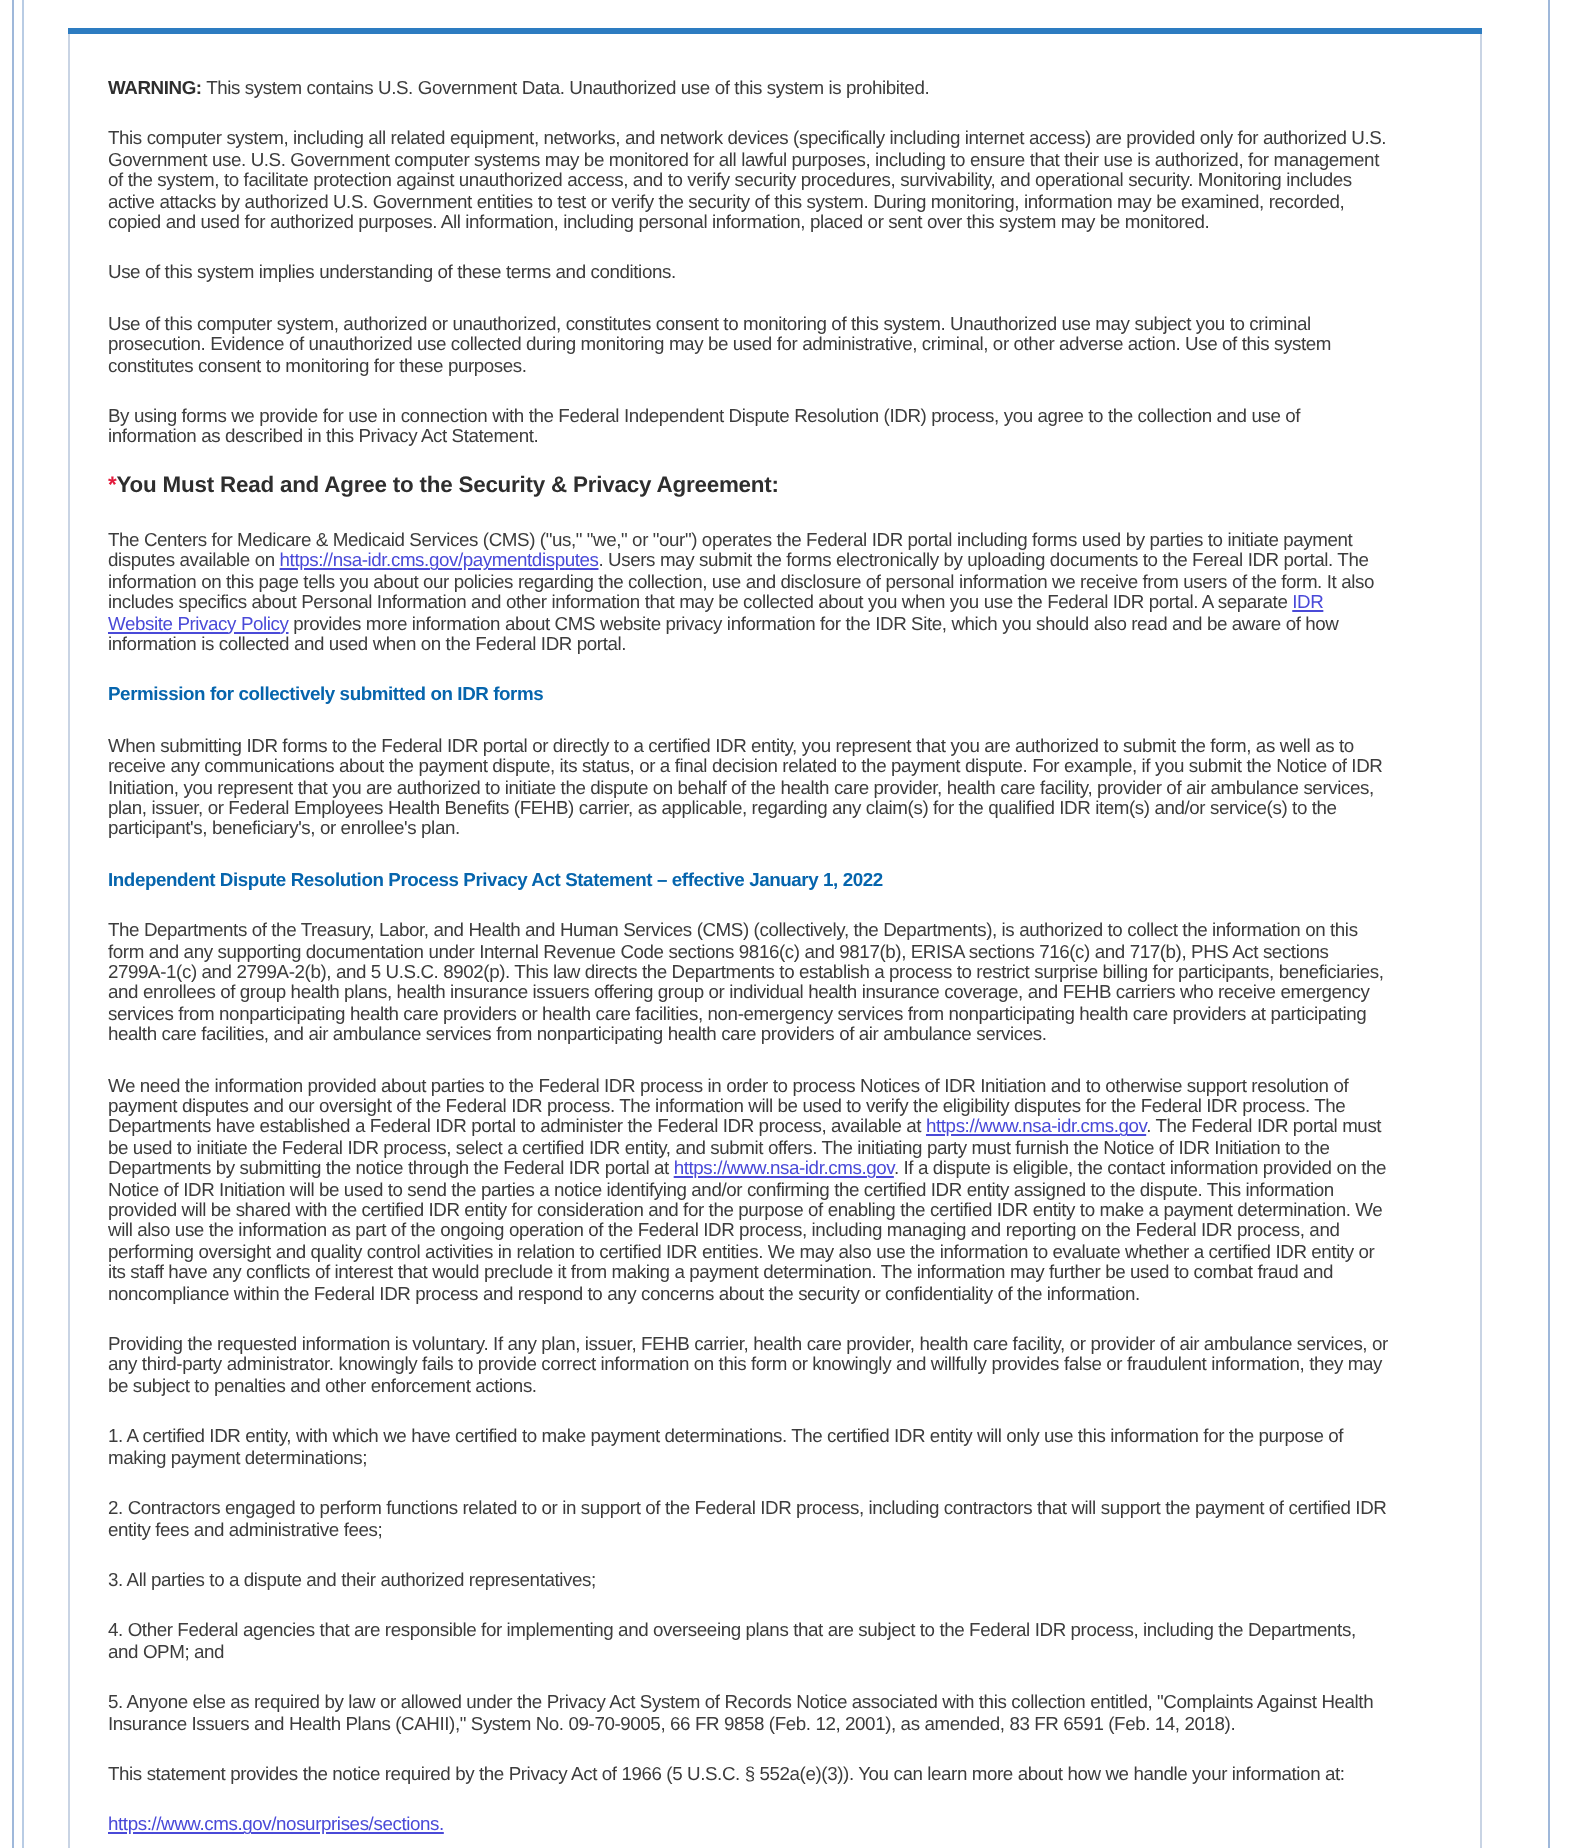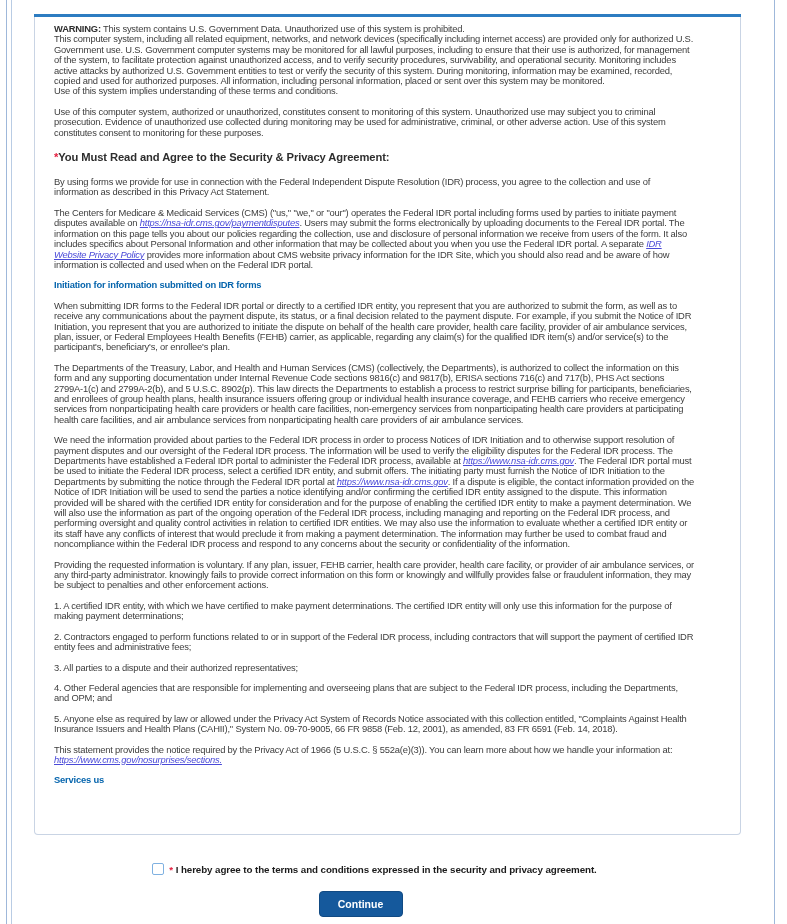--- a/index.html
+++ b/index.html
@@ -19,33 +19,33 @@
   .top-bar {
     height:3px; background:#2d7cc1; margin:14px 33px 0 27px;
   }
   .agreement-box {
     margin:0 33px 0 27px; min-height:818px; box-sizing:border-box;
     background:#ffffff; border:1px solid #c9d4e4; border-top:none;
     border-radius:0 0 4px 4px;
     padding:7px 45px 10px 19px;
   }
   .para {
-    margin:0 0 10px 0; font-size:9.4px; line-height:10.4px;
+    margin:15px 0 10px 0; font-size:9.4px; line-height:10.4px;
     letter-spacing:-0.2px; color:#3d3d3d;
   }
   .para.tight { margin-bottom:0; }
   .para.heading {
     font-size:11.2px; line-height:13px; font-weight:bold; color:#2e2e2e;
     letter-spacing:-0.1px; margin:13px 0 13px 0;
   }
   .para.subheading { font-weight:bold; color:#0665ad; }
   .para strong { color:#2e2e2e; }
   .para.heading strong { color:#2e2e2e; }
   .req { color:#e31c3d; }
-  a.doc-link { color:#4a4ad8; text-decoration:underline; cursor:pointer;font-style:italic; }
+  a.doc-link { color:#4a4ad8; text-decoration:underline; cursor:pointer; }
   .footer-area {
     margin-top:28px; transform:translateX(-30px);
     display:flex; flex-direction:column; align-items:center;
   }
   .agree-row { display:flex; align-items:center;padding-left:28px; }
   .checkbox {
     width:12px; height:12px; box-sizing:border-box; background:#ffffff;
     border:1px solid #7fb1e1; border-radius:2px; margin-right:5px;
     cursor:pointer; flex:0 0 auto;
   }
@@ -65,25 +65,26 @@
 
 <div class="page-frame">
   <div class="top-bar"></div>
 
   <div class="agreement-box">
     <div>
         <p class="para tight"><strong>WARNING:</strong> This system contains U.S. Government Data. Unauthorized use of this system is prohibited.</p>
         <p class="para tight">This computer system, including all related equipment, networks, and network devices (specifically including internet access) are provided only for authorized U.S. Government use. U.S. Government computer systems may be monitored for all lawful purposes, including to ensure that their use is authorized, for management of the system, to facilitate protection against unauthorized access, and to verify security procedures, survivability, and operational security. Monitoring includes active attacks by authorized U.S. Government entities to test or verify the security of this system. During monitoring, information may be examined, recorded, copied and used for authorized purposes. All information, including personal information, placed or sent over this system may be monitored.</p>
         <p class="para">Use of this system implies understanding of these terms and conditions.</p>
         <p class="para tight">Use of this computer system, authorized or unauthorized, constitutes consent to monitoring of this system. Unauthorized use may subject you to criminal prosecution. Evidence of unauthorized use collected during monitoring may be used for administrative, criminal, or other adverse action. Use of this system constitutes consent to monitoring for these purposes.</p>
+        <p class="para">By using forms we provide for use in connection with the Federal Independent Dispute Resolution (IDR) process, you agree to the collection and use of information as described in this Privacy Act Statement.</p>
         <p class="para heading"><span class="req">*</span><strong>You Must Read and Agree to the Security &amp; Privacy Agreement:</strong></p>
-        <p class="para">By using forms we provide for use in connection with the Federal Independent Dispute Resolution (IDR) process, you agree to the collection and use of information as described in this Privacy Act Statement.</p>
         <p class="para">The Centers for Medicare &amp; Medicaid Services (CMS) ("us," "we," or "our") operates the Federal IDR portal including forms used by parties to initiate payment disputes available on <a class="doc-link" href="#">https://nsa-idr.cms.gov/paymentdisputes</a>. Users may submit the forms electronically by uploading documents to the Fereal IDR portal. The information on this page tells you about our policies regarding the collection, use and disclosure of personal information we receive from users of the form. It also includes specifics about Personal Information and other information that may be collected about you when you use the Federal IDR portal. A separate <a class="doc-link" href="#">IDR Website Privacy Policy</a> provides more information about CMS website privacy information for the IDR Site, which you should also read and be aware of how information is collected and used when on the Federal IDR portal.</p>
-        <p class="para subheading">Initiation for information submitted on IDR forms</p>
+        <p class="para subheading">Permission for collectively submitted on IDR forms</p>
         <p class="para">When submitting IDR forms to the Federal IDR portal or directly to a certified IDR entity, you represent that you are authorized to submit the form, as well as to receive any communications about the payment dispute, its status, or a final decision related to the payment dispute. For example, if you submit the Notice of IDR Initiation, you represent that you are authorized to initiate the dispute on behalf of the health care provider, health care facility, provider of air ambulance services, plan, issuer, or Federal Employees Health Benefits (FEHB) carrier, as applicable, regarding any claim(s) for the qualified IDR item(s) and/or service(s) to the participant's, beneficiary's, or enrollee's plan.</p>
+        <p class="para subheading">Independent Dispute Resolution Process Privacy Act Statement – effective January 1, 2022</p>
         <p class="para">The Departments of the Treasury, Labor, and Health and Human Services (CMS) (collectively, the Departments), is authorized to collect the information on this form and any supporting documentation under Internal Revenue Code sections 9816(c) and 9817(b), ERISA sections 716(c) and 717(b), PHS Act sections 2799A-1(c) and 2799A-2(b), and 5 U.S.C. 8902(p). This law directs the Departments to establish a process to restrict surprise billing for participants, beneficiaries, and enrollees of group health plans, health insurance issuers offering group or individual health insurance coverage, and FEHB carriers who receive emergency services from nonparticipating health care providers or health care facilities, non-emergency services from nonparticipating health care providers at participating health care facilities, and air ambulance services from nonparticipating health care providers of air ambulance services.</p>
         <p class="para">We need the information provided about parties to the Federal IDR process in order to process Notices of IDR Initiation and to otherwise support resolution of payment disputes and our oversight of the Federal IDR process. The information will be used to verify the eligibility disputes for the Federal IDR process. The Departments have established a Federal IDR portal to administer the Federal IDR process, available at <a class="doc-link" href="#">https://www.nsa-idr.cms.gov</a>. The Federal IDR portal must be used to initiate the Federal IDR process, select a certified IDR entity, and submit offers. The initiating party must furnish the Notice of IDR Initiation to the Departments by submitting the notice through the Federal IDR portal at <a class="doc-link" href="#">https://www.nsa-idr.cms.gov</a>. If a dispute is eligible, the contact information provided on the Notice of IDR Initiation will be used to send the parties a notice identifying and/or confirming the certified IDR entity assigned to the dispute. This information provided will be shared with the certified IDR entity for consideration and for the purpose of enabling the certified IDR entity to make a payment determination. We will also use the information as part of the ongoing operation of the Federal IDR process, including managing and reporting on the Federal IDR process, and performing oversight and quality control activities in relation to certified IDR entities. We may also use the information to evaluate whether a certified IDR entity or its staff have any conflicts of interest that would preclude it from making a payment determination. The information may further be used to combat fraud and noncompliance within the Federal IDR process and respond to any concerns about the security or confidentiality of the information.</p>
         <p class="para">Providing the requested information is voluntary. If any plan, issuer, FEHB carrier, health care provider, health care facility, or provider of air ambulance services, or any third-party administrator. knowingly fails to provide correct information on this form or knowingly and willfully provides false or fraudulent information, they may be subject to penalties and other enforcement actions.</p>
         <p class="para">1. A certified IDR entity, with which we have certified to make payment determinations. The certified IDR entity will only use this information for the purpose of making payment determinations;</p>
         <p class="para">2. Contractors engaged to perform functions related to or in support of the Federal IDR process, including contractors that will support the payment of certified IDR entity fees and administrative fees;</p>
         <p class="para">3. All parties to a dispute and their authorized representatives;</p>
         <p class="para">4. Other Federal agencies that are responsible for implementing and overseeing plans that are subject to the Federal IDR process, including the Departments, and OPM; and</p>
         <p class="para">5. Anyone else as required by law or allowed under the Privacy Act System of Records Notice associated with this collection entitled, "Complaints Against Health Insurance Issuers and Health Plans (CAHII)," System No. 09-70-9005, 66 FR 9858 (Feb. 12, 2001), as amended, 83 FR 6591 (Feb. 14, 2018).</p>
         <p class="para tight">This statement provides the notice required by the Privacy Act of 1966 (5 U.S.C. § 552a(e)(3)). You can learn more about how we handle your information at:</p>
         <p class="para"><a class="doc-link" href="#">https://www.cms.gov/nosurprises/sections.</a></p>

